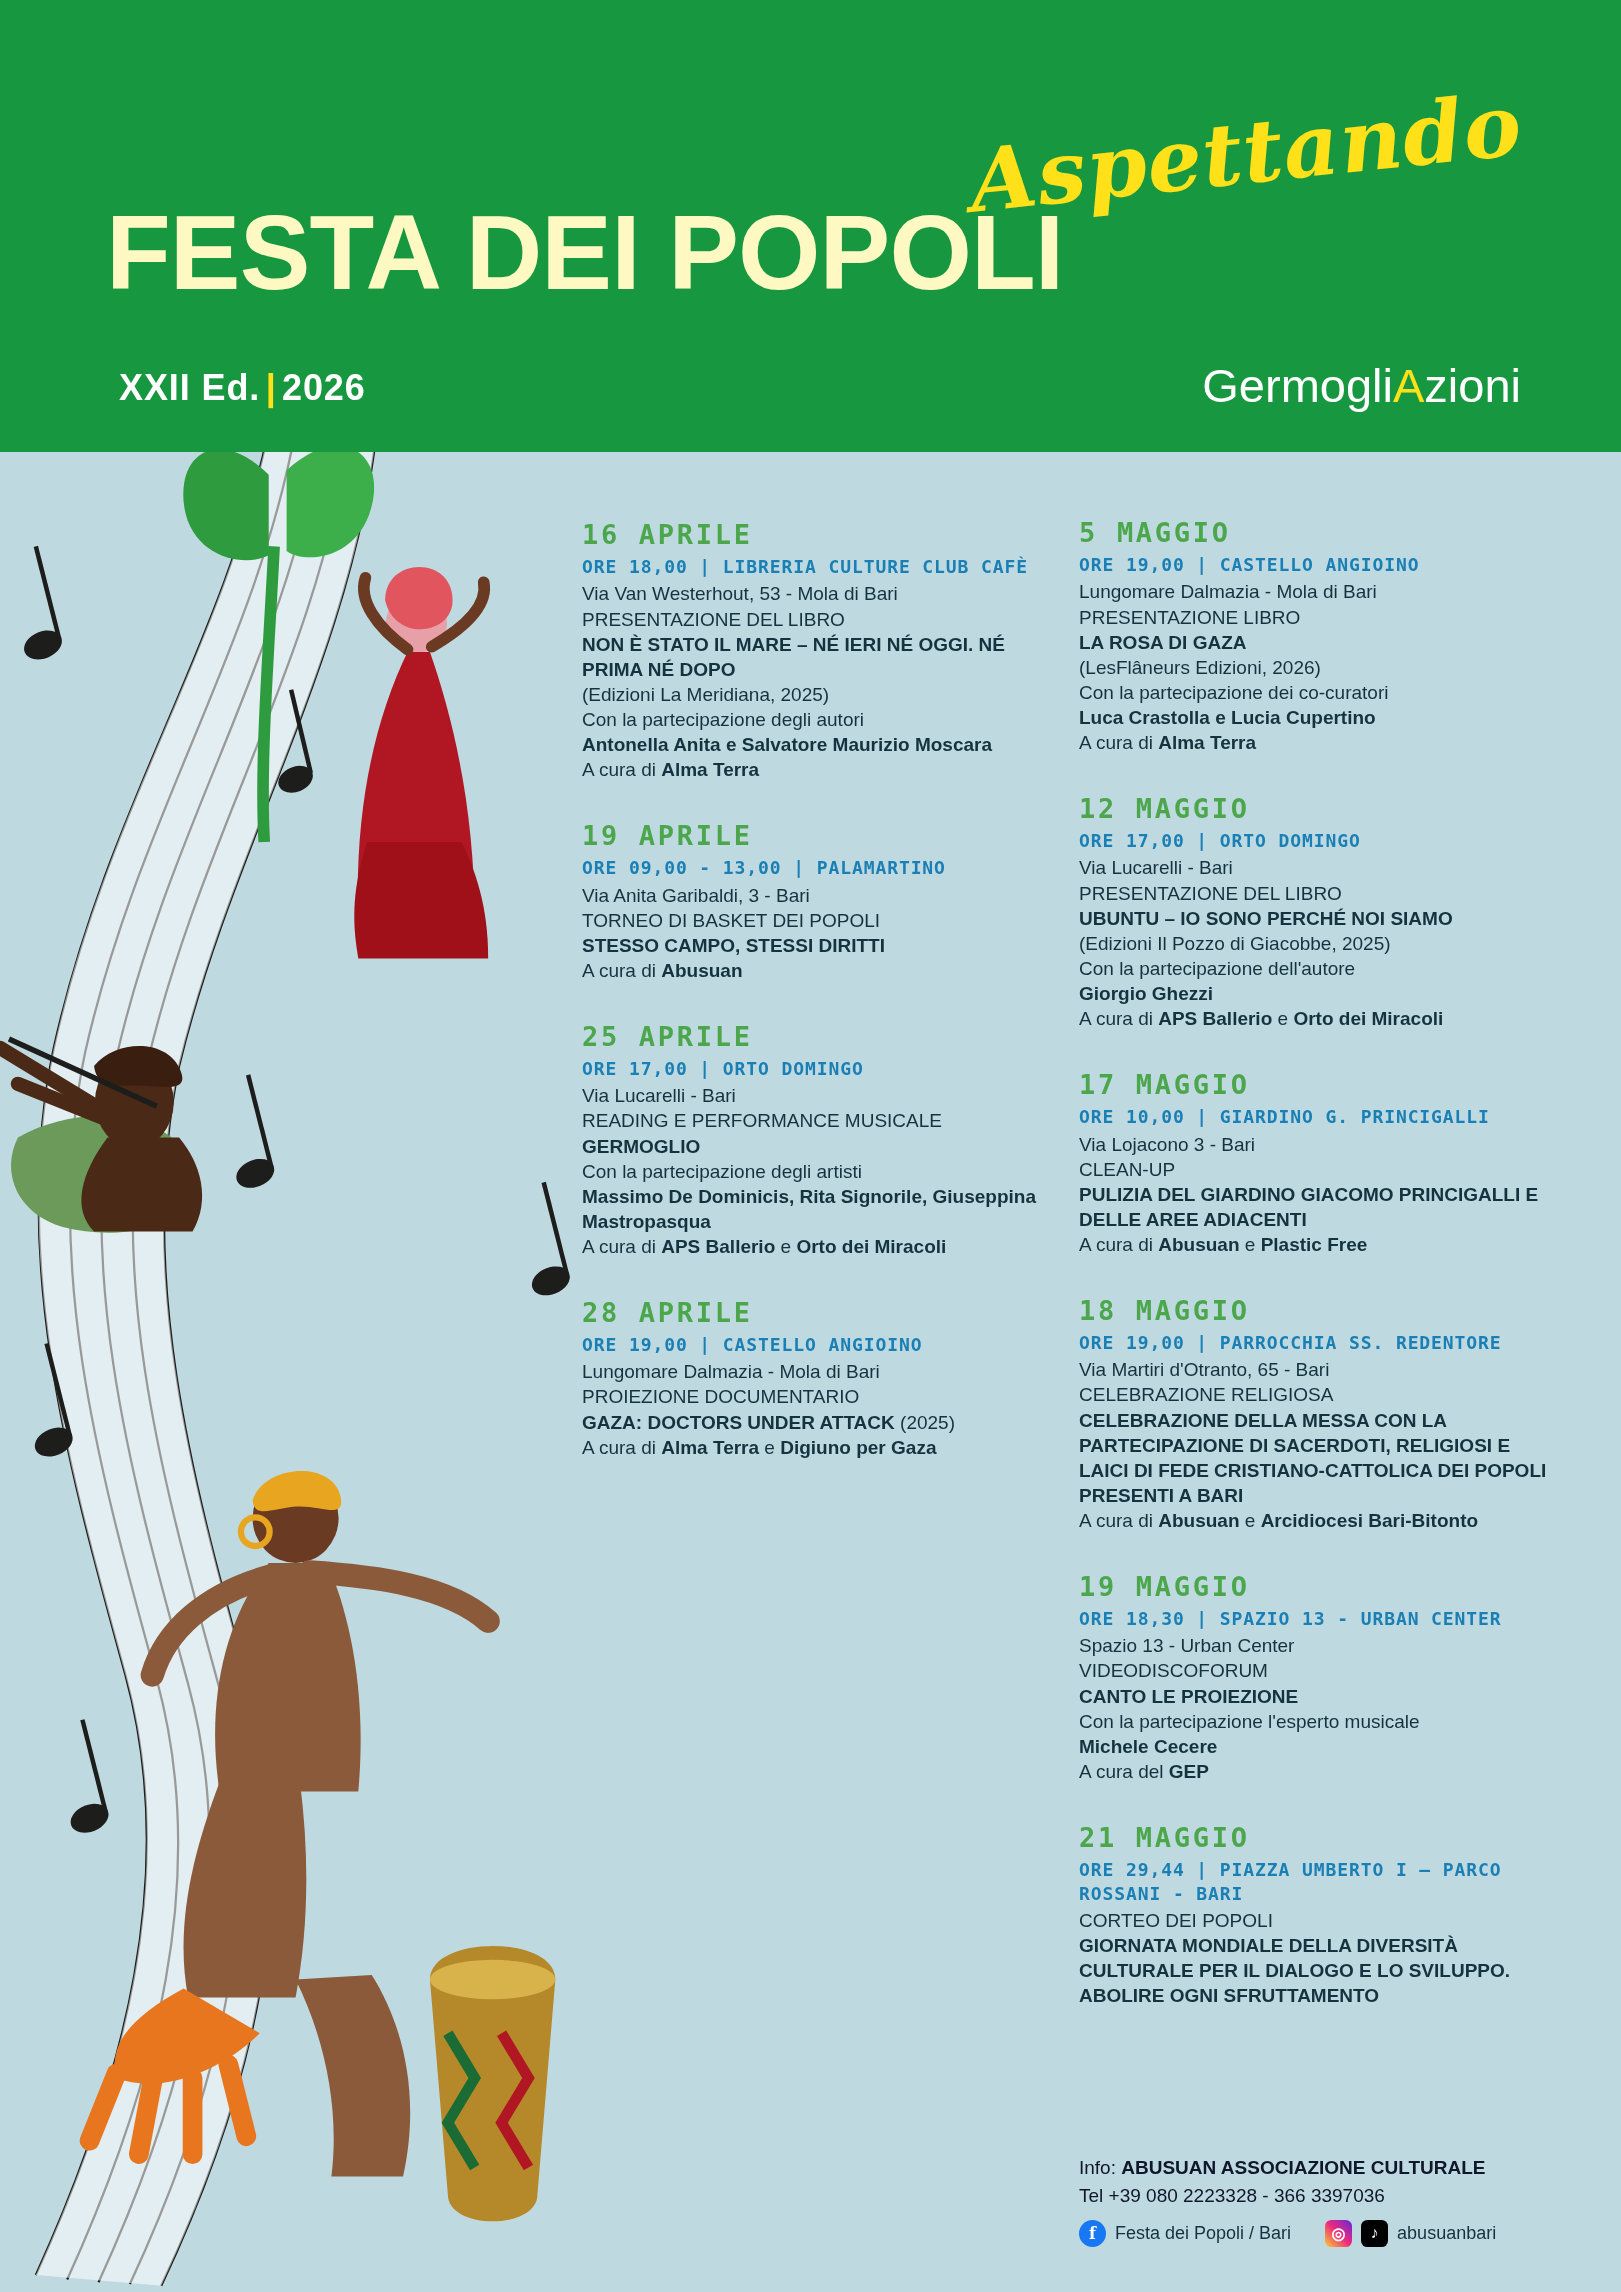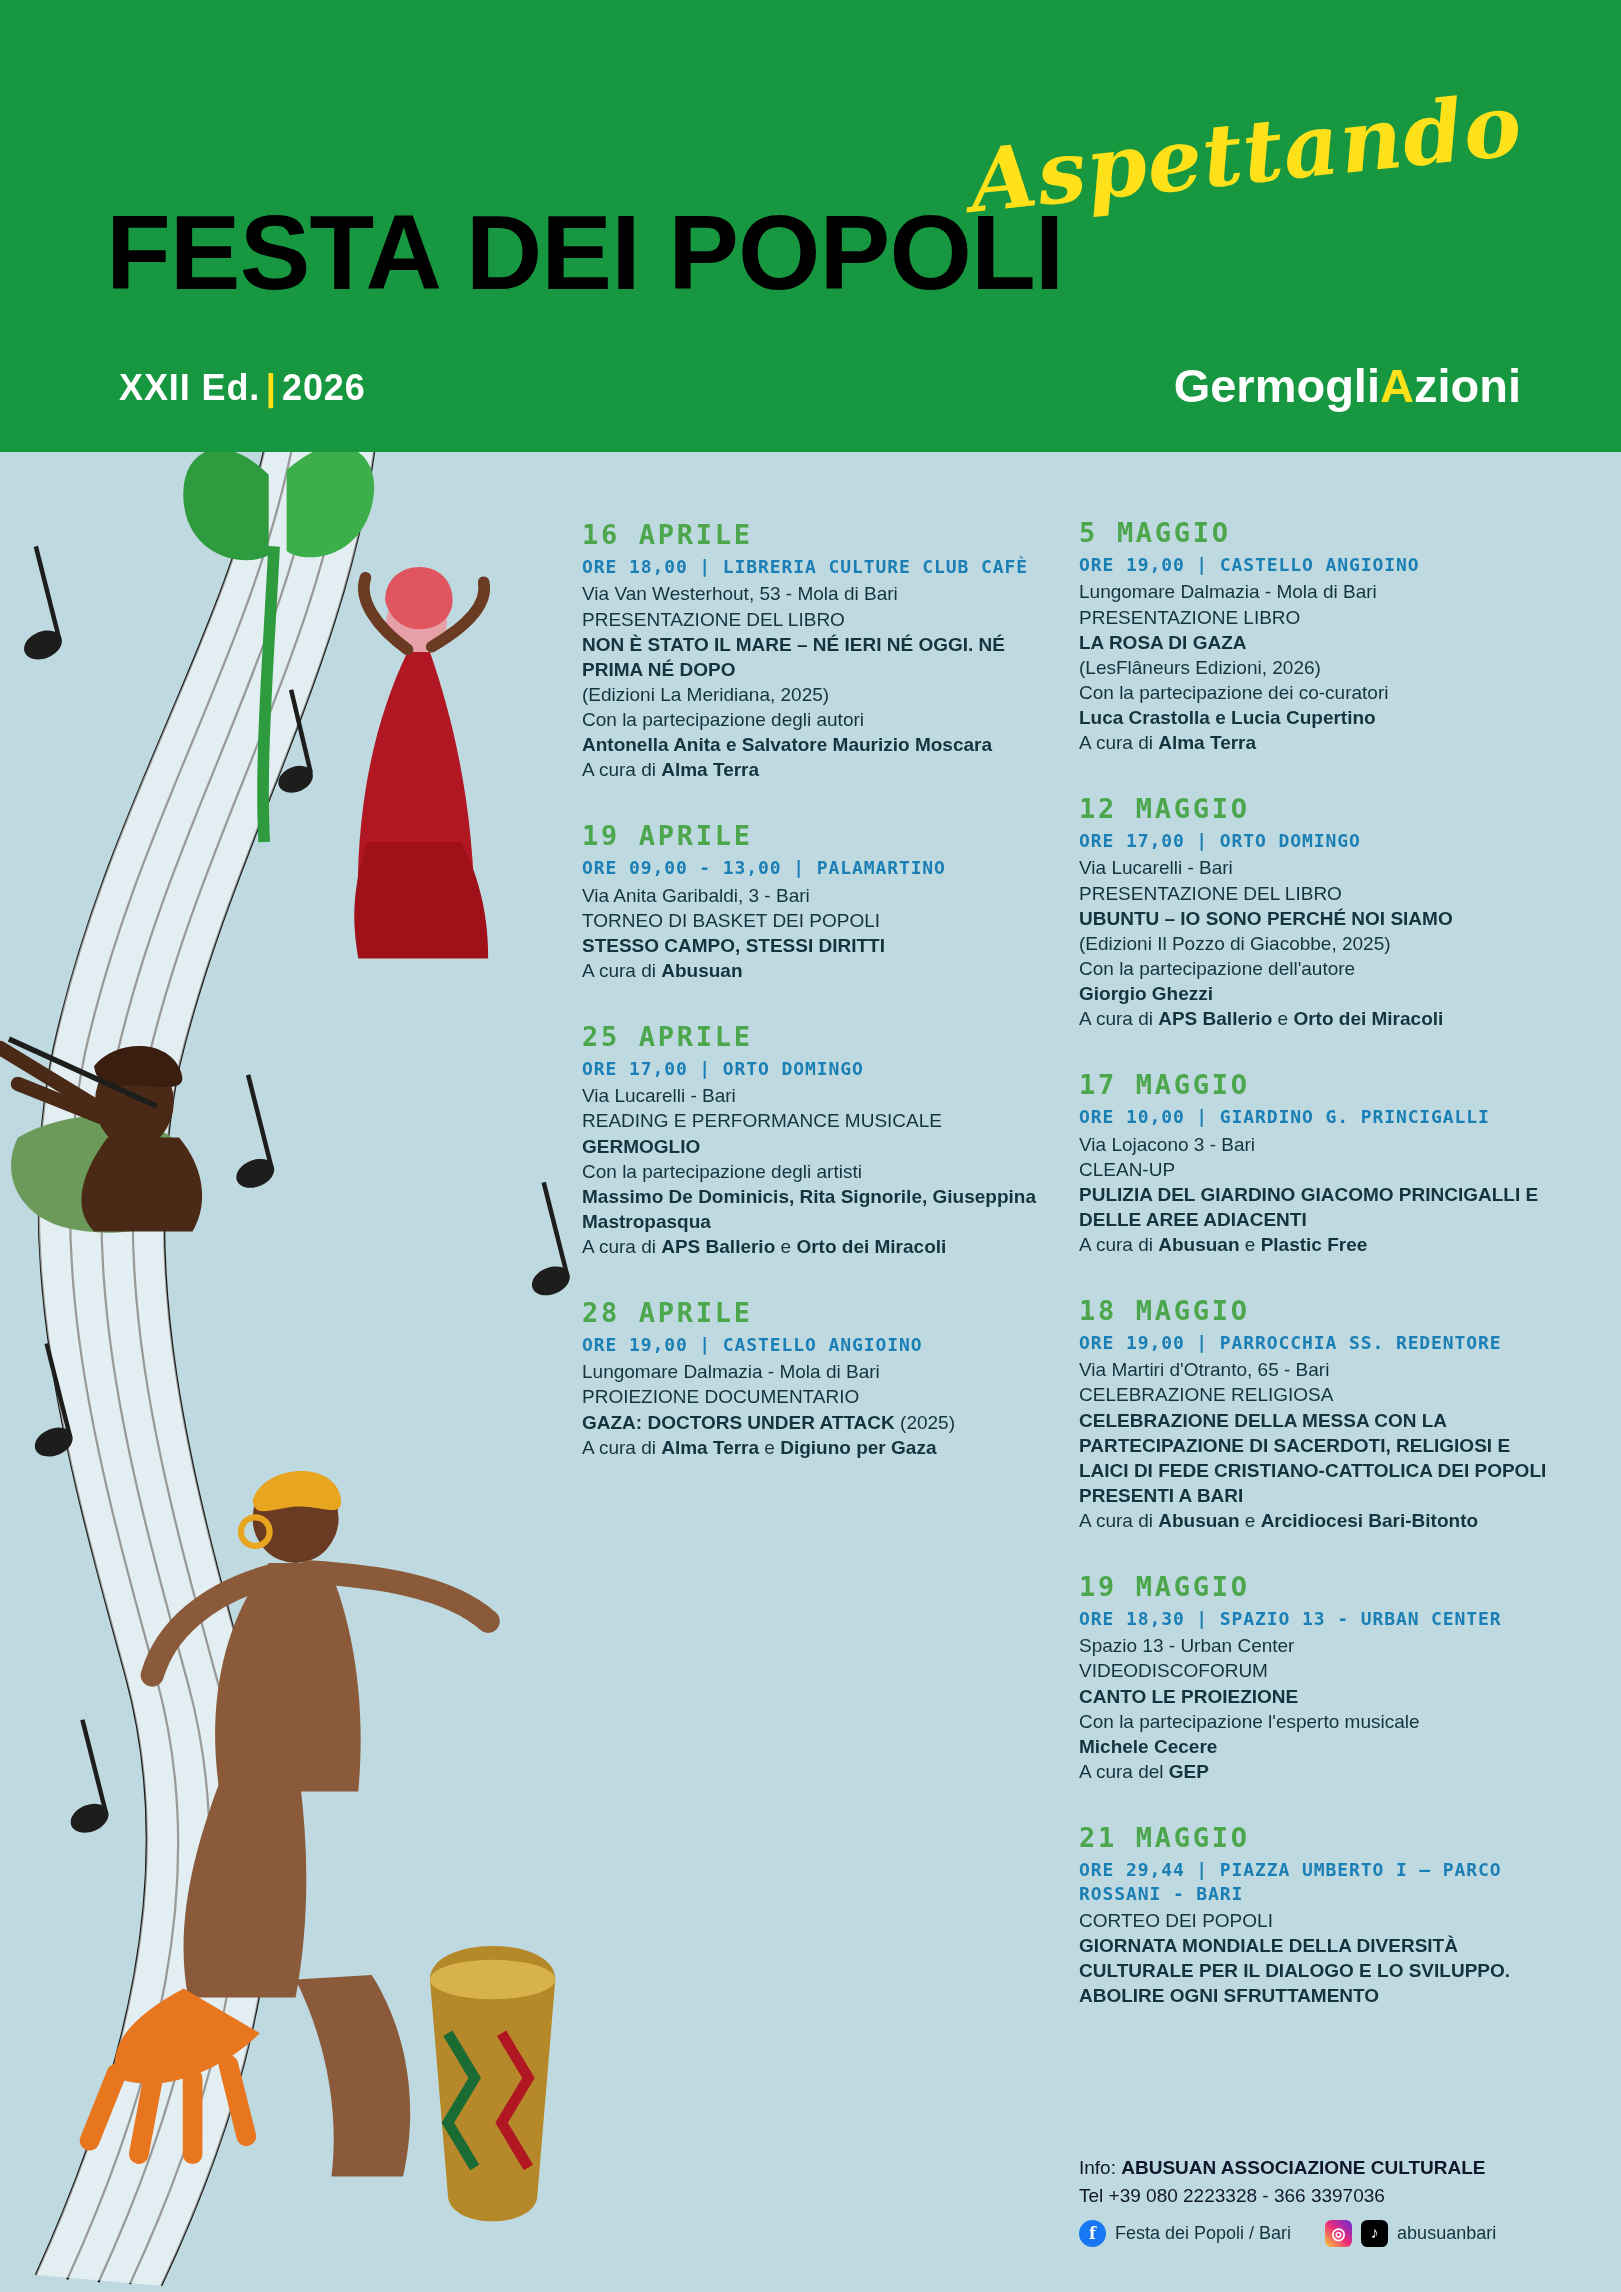--- a/index.html
+++ b/index.html
@@ -39,42 +39,42 @@
     transform: rotate(-6deg);
     transform-origin: right center;
     white-space: nowrap;
   }
   .main-title {
     position: absolute;
     left: 106px;
     top: 199px;
     font-size: 106px;
     font-weight: bold;
-    color: #000000;
+    color: #fef9c3;
     letter-spacing: -0.9px;
     line-height: 1;
     white-space: nowrap;
   }
   .edition {
     position: absolute;
     left: 119px;
     top: 367px;
     font-size: 36px;
     font-weight: bold;
     color: #ffffff;
     letter-spacing: 0.9px;
     white-space: nowrap;
   }
   .edition .bar { color: #ffe11a; padding: 0 5.4px; }
   .subtitle {
     position: absolute;
     right: 100px;
     top: 358px;
     font-size: 47px;
-    font-weight: bold;
+    font-weight: normal;
     color: #ffffff;
     white-space: nowrap;
   }
   .subtitle .accent { color: #ffe11a; }
 
   
   .artwork {
     position: absolute;
     left: 0; top: 421px;
     width: 627px;

